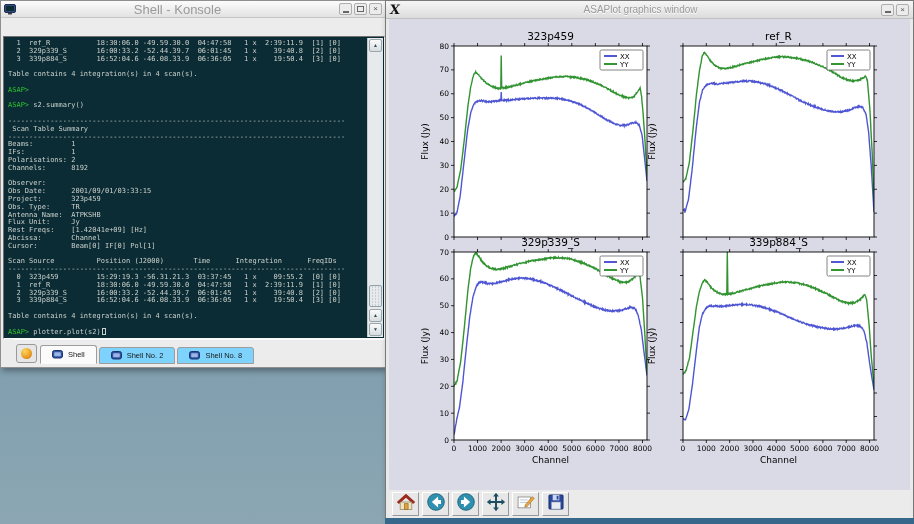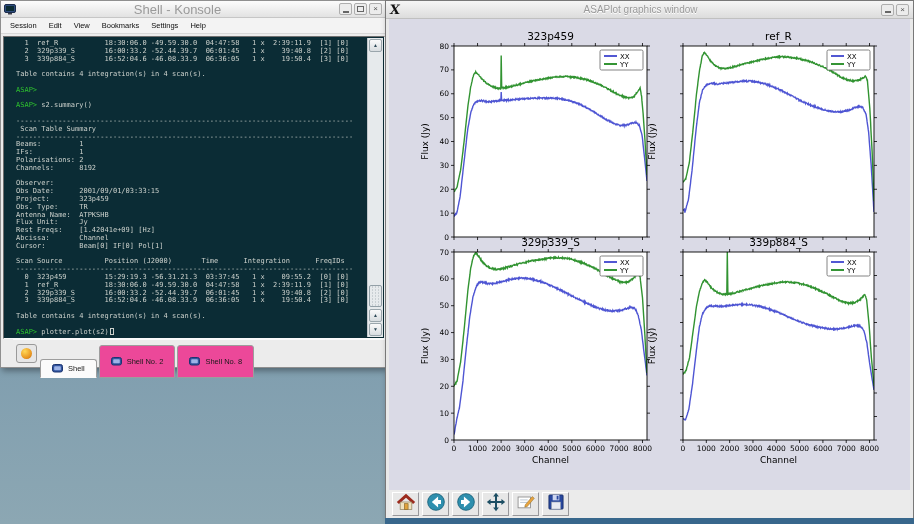--- a/index.html
+++ b/index.html
@@ -37,21 +37,21 @@
   }
   .k-termframe {
     position:absolute; left:2px; top:35px; width:382px; height:303px;
     background:#0b2c35;
     border-top:1px solid #6f6f6f; border-left:1px solid #6f6f6f;
     border-right:1px solid #fbfbfb; border-bottom:1px solid #fbfbfb;
   }
   #terminal {
     position:absolute; left:4px; top:3px; width:358px; height:297px;
     font-family:"DejaVu Sans Mono", monospace;
-    font-size:7px; line-height:7.8px; color:#ccd1cc; white-space:pre; overflow:hidden;margin-left:8px;
+    font-size:7px; line-height:7.8px; color:#ccd1cc; white-space:pre; overflow:hidden;
   }
   #terminal .prompt { color:#2ec32e; }
   #terminal .cursor {
     display:inline-block; width:4px; height:7px; border:1px solid #ccd1cc;
     vertical-align:-1px; margin-left:1px;
   }
   .k-scroll {
     position:absolute; top:1px; bottom:1px; right:1px; width:16px;
     background:#e6eaec; border-left:1px solid #c2c8cc;
   }
@@ -78,22 +78,22 @@
     position:absolute; left:3px; top:4px; width:21px; height:19px;
     background:#e6e6e6; border:1px solid #999; border-radius:3px;
     display:flex; align-items:center; justify-content:center;
   }
   .ball {
     width:11px; height:11px; border-radius:50%;
     background:radial-gradient(circle at 35% 30%, #ffd858, #e8941f 65%, #b35f10);
   }
   #tabs { position:absolute; left:27px; top:5px; display:flex; gap:2px; align-items:flex-end; }
   .k-tab {
-    height:33px; padding:0 11px; display:flex; gap:5px; align-items:center;
-    font-size:7.5px; color:#1a1a1a; background:#ec4899;
+    height:17px; padding:0 11px; display:flex; gap:5px; align-items:center;
+    font-size:7.5px; color:#1a1a1a; background:#7dd3fc;
     border:1px solid #9d9d9d; border-radius:3px 3px 0 0;
   }
   .k-tab.active { background:#fbfbfb; height:19px; border-bottom-color:#fbfbfb; }
   
   #plotwin {
     position:absolute; left:385px; top:0; width:529px; height:519px;
     background:#e9e9e9; border:1px solid #787878;
     box-shadow:2px 2px 6px rgba(0,0,0,.3);
   }
   .p-titlebar {
@@ -136,28 +136,20 @@
     <div class="winbtns" id="konsole-winbtns">
         <span class="winbtn">
           <span class="glyph-min"></span>
         </span>
         <span class="winbtn">
           <span class="glyph-max"></span>
         </span>
         <span class="winbtn">×</span>
       </div>
   </div>
-  <div class="k-menubar" id="konsole-menubar">
-      <span>Session</span>
-      <span>Edit</span>
-      <span>View</span>
-      <span>Bookmarks</span>
-      <span>Settings</span>
-      <span>Help</span>
-    </div>
   <div class="k-termframe">
     <div id="terminal"><div>  1  ref_R           18:30:06.0 -49.59.30.0  04:47:58   1 x  2:39:11.9  [1] [0]</div><div>  2  329p339_S       16:00:33.2 -52.44.39.7  06:01:45   1 x    39:40.8  [2] [0]</div><div>  3  339p884_S       16:52:04.6 -46.08.33.9  06:36:05   1 x    19:50.4  [3] [0]</div><div>&nbsp;</div><div>Table contains 4 integration(s) in 4 scan(s).</div><div>&nbsp;</div><div><span class="prompt">ASAP&gt;</span></div><div>&nbsp;</div><div><span class="prompt">ASAP&gt;</span> s2.summary()</div><div>&nbsp;</div><div>--------------------------------------------------------------------------------</div><div> Scan Table Summary</div><div>--------------------------------------------------------------------------------</div><div>Beams:         1</div><div>IFs:           1</div><div>Polarisations: 2</div><div>Channels:      8192</div><div>&nbsp;</div><div>Observer:      </div><div>Obs Date:      2001/09/01/03:33:15</div><div>Project:       323p459</div><div>Obs. Type:     TR</div><div>Antenna Name:  ATPKSHB</div><div>Flux Unit:     Jy</div><div>Rest Freqs:    [1.42041e+09] [Hz]</div><div>Abcissa:       Channel</div><div>Cursor:        Beam[0] IF[0] Pol[1]</div><div>&nbsp;</div><div>Scan Source          Position (J2000)       Time      Integration      FreqIDs</div><div>--------------------------------------------------------------------------------</div><div>  0  323p459         15:29:19.3 -56.31.21.3  03:37:45   1 x    09:55.2  [0] [0]</div><div>  1  ref_R           18:30:06.0 -49.59.30.0  04:47:58   1 x  2:39:11.9  [1] [0]</div><div>  2  329p339_S       16:00:33.2 -52.44.39.7  06:01:45   1 x    39:40.8  [2] [0]</div><div>  3  339p884_S       16:52:04.6 -46.08.33.9  06:36:05   1 x    19:50.4  [3] [0]</div><div>&nbsp;</div><div>Table contains 4 integration(s) in 4 scan(s).</div><div>&nbsp;</div><div><span class="prompt">ASAP&gt;</span> plotter.plot(s2)<span class="cursor"></span></div></div>
     <div class="k-scroll">
       <div class="sb-btn sb-up">▲</div>
       <div class="sb-thumb"></div>
       <div class="sb-btn sb-up2">▲</div>
       <div class="sb-btn sb-dn2">▼</div>
     </div>
   </div>
   <div class="k-tabbar">

